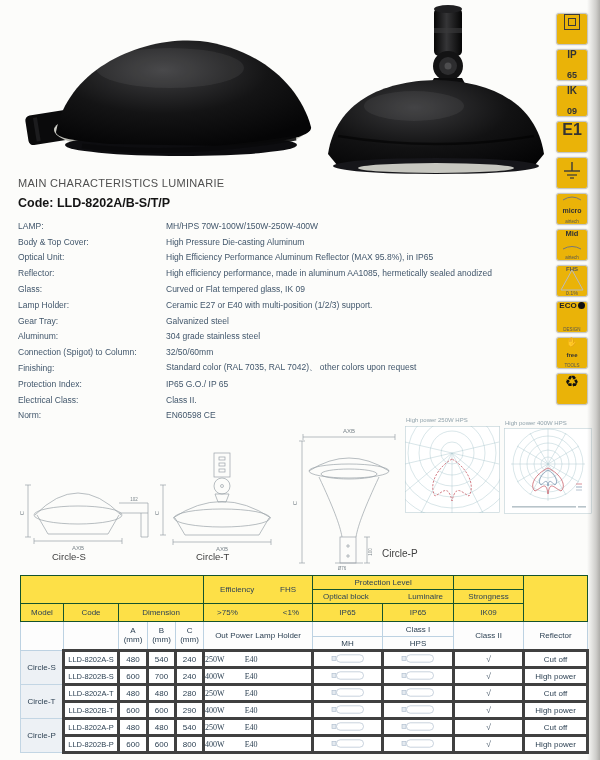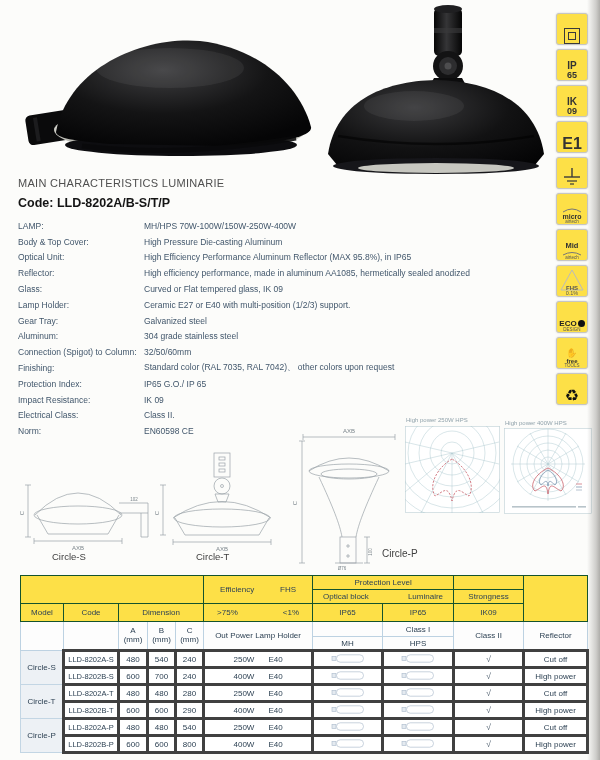--- a/index.html
+++ b/index.html
@@ -2,52 +2,52 @@
 <html><head>
 <meta charset="utf-8">
 <style>
   html,body{margin:0;padding:0;background:#e8e8e6;}
   .page{position:relative;width:600px;height:760px;background:#fcfcfa;overflow:hidden;
         font-family:"Liberation Sans",sans-serif;color:#3d5166;}
   .scan-edge{position:absolute;top:0;right:0;width:13px;height:760px;
         background:linear-gradient(to right,rgba(140,138,134,0),rgba(130,128,124,.38) 70%,rgba(110,108,104,.55));}
   
   .badges{position:absolute;left:556px;top:13px;display:flex;flex-direction:column;gap:4px;}
-  .badge{width:30px;height:30px;background:#fde047;border:1px solid #c6c6c4;border-radius:3px;
+  .badge{width:30px;height:30px;background:#eab308;border:1px solid #c6c6c4;border-radius:3px;
          box-shadow:0 0 2px rgba(0,0,0,.18);display:flex;flex-direction:column;
-         align-items:center;justify-content:flex-end;color:#333;line-height:1;}
+         align-items:center;justify-content:space-between;color:#333;line-height:1;}
   .badge .b1{font-size:10px;font-weight:bold;}
   .badge .b2{font-size:9px;font-weight:bold;}
   .badge .tiny{font-size:4.5px;color:#555;}
   .sq-outer{width:14px;height:14px;border:1.6px solid #3a3a3a;display:flex;align-items:center;justify-content:center;}
   .sq-inner{width:6px;height:6px;border:1.6px solid #3a3a3a;}
   
   .heading{position:absolute;left:18px;top:177px;font-size:11px;letter-spacing:.3px;color:#4f4f4f;}
   .code{position:absolute;left:18px;top:196px;font-size:12.5px;font-weight:bold;color:#141414;}
   .specs{position:absolute;left:18px;top:218px;width:532px;}
   .spec-row{display:flex;height:15.8px;align-items:center;font-size:8.5px;color:#41566b;}
-  .spec-label{width:126px;flex:none;}
+  .spec-label{width:148px;flex:none;}
   .spec-value{flex:1;white-space:nowrap;}
   
   .drawings-svg{position:absolute;left:15px;top:425px;}
   .circle-label{position:absolute;font-size:9.5px;color:#3e3e3e;}
   .polar-title{position:absolute;font-size:6px;color:#90a2ab;white-space:nowrap;}
   .polar{position:absolute;}
   
   .spec-table{position:absolute;left:20px;top:575px;border-collapse:collapse;table-layout:fixed;
         width:567px;font-size:8px;color:#2e4254;}
   .spec-table td{padding:0;text-align:center;vertical-align:middle;overflow:hidden;}
   td.blue{background:#fde047;border:1px solid #14532d;}
   td.w{background:#fdfdfd;border:1px solid #bdd2e2;font-size:8px;}
   td.body{background:#fff;border:3px solid #404040;}
   td.model{background:#edf1f5;border:1px solid #c3d6e4;font-size:8px;}
   tr.r1{height:14px;} tr.r2{height:14px;} tr.r3{height:18px;} tr.r4{height:15px;} tr.r5{height:14px;}
   tr.b{height:17px;}
   .spread{display:flex;justify-content:space-between;align-items:center;padding:0 16px;}
-  .pair{display:flex;justify-content:center;gap:14px;}
+  .pair{display:flex;gap:20px;font-family:Liberation Serif, serif;}
   .dim2{font-size:7.5px;line-height:1.1;}
   .chk{color:#4c5c6c;font-size:8.5px;}
 </style>
 </head>
 <body>
 
 <div class="page">
 
   <svg style="position:absolute;left:20px;top:8px" width="300" height="160" viewBox="0 0 300 160">
     <defs>
@@ -205,24 +205,20 @@
       </div>
     <div class="spec-row">
         <span class="spec-label">Finishing:</span>
         <span class="spec-value">Standard color (RAL 7035, RAL 7042)、 other colors upon request</span>
       </div>
     <div class="spec-row">
         <span class="spec-label">Protection Index:</span>
         <span class="spec-value">IP65 G.O./ IP 65</span>
       </div>
     <div class="spec-row">
-        <span class="spec-label">Impact Resistance:</span>
-        <span class="spec-value">IK 09</span>
-      </div>
-    <div class="spec-row">
         <span class="spec-label">Electrical Class:</span>
         <span class="spec-value">Class II.</span>
       </div>
     <div class="spec-row">
         <span class="spec-label">Norm:</span>
         <span class="spec-value">EN60598 CE</span>
       </div>
   </div>
 
   <svg class="drawings-svg" width="400" height="150" viewBox="0 0 400 150">

